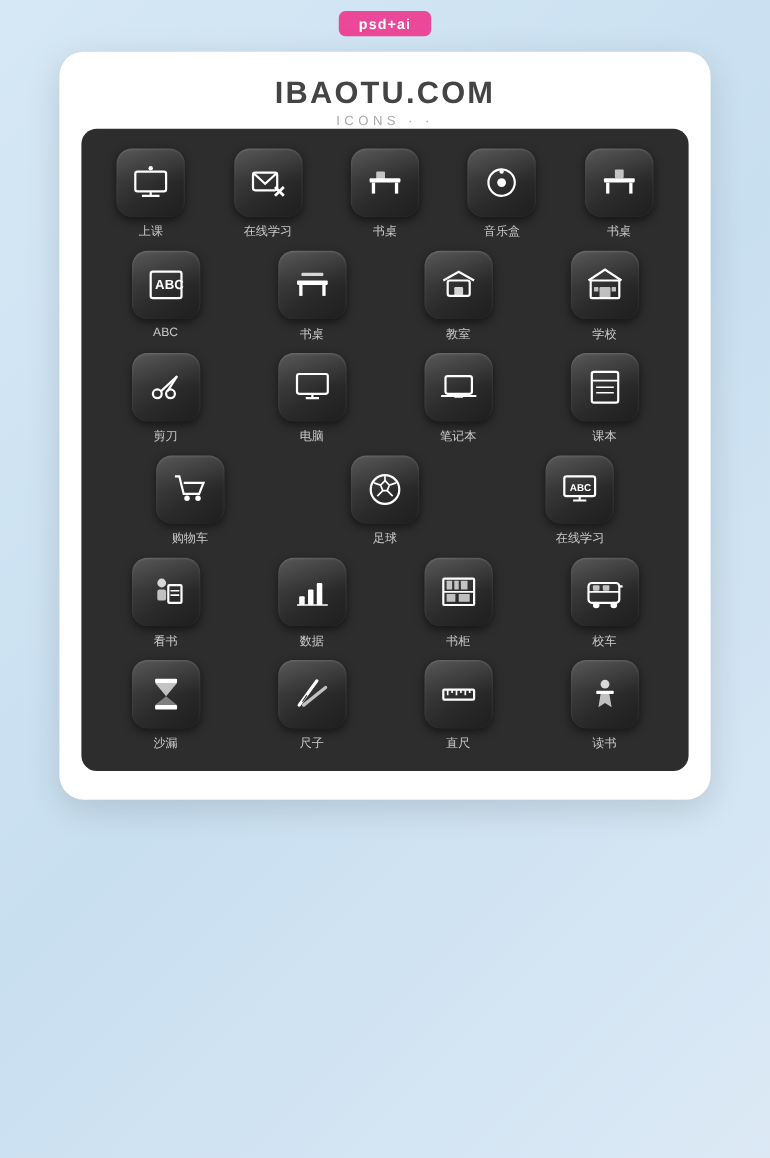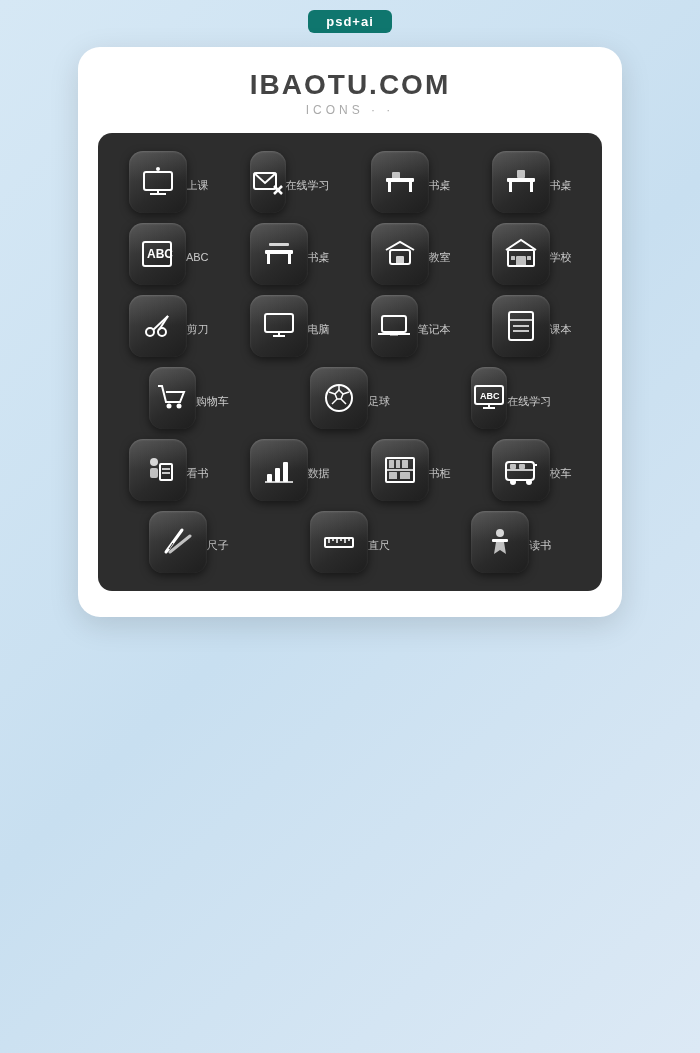--- a/index.html
+++ b/index.html
@@ -7,68 +7,67 @@
       width: 700px;
       height: 1053px;
       background: linear-gradient(135deg, #d6e8f5 0%, #c8dff0 50%, #dce9f5 100%);
       display: flex;
       flex-direction: column;
       align-items: center;
       font-family: 'Arial', sans-serif;
       overflow: hidden;
     }
     .badge {
-      background: #0f766e;
+      background: #ec4899;
       color: white;
       font-size: 13px;
       font-weight: bold;
       padding: 4px 18px;
       border-radius: 6px;
       margin-top: 10px;
       letter-spacing: 1px;
     }
     .card {
       background: white;
       border-radius: 22px;
-      width: 544px;
+      width: 592px;
       margin-top: 14px;
       padding: 22px 20px 26px;
       box-shadow: 0 8px 30px rgba(0,0,0,0.13);
       display: flex;
       flex-direction: column;
       align-items: center;
     }
     .site-title {
       font-size: 28px;
       font-weight: 600;
       color: #444;
       letter-spacing: 2px;
       margin-bottom: 2px;
     }
     .site-subtitle {
       font-size: 12px;
       color: #aaa;
       letter-spacing: 4px;
-      margin-bottom: 16px;
     }
     .icon-grid-container {
       background: #2d2d2d;
       border-radius: 14px;
       padding: 18px 10px 18px 10px;
       width: 100%;
     }
     .icon-row {
       display: flex;
       justify-content: space-around;
       margin-bottom: 10px;
     }
     .icon-row:last-child { margin-bottom: 0; }
     .icon-item {
       display: flex;
-      flex-direction: row;
+      flex-direction: column;
       align-items: center;
       width: 80px;
     }
     .icon-box {
       width: 62px;
       height: 62px;
       background: linear-gradient(145deg, #4a4a4a 0%, #2a2a2a 60%, #1e1e1e 100%);
       border-radius: 14px;
       display: flex;
       align-items: center;
@@ -139,20 +138,30 @@
               <rect x="6" y="18" width="3" height="10" fill="white"></rect>
               <rect x="27" y="18" width="3" height="10" fill="white"></rect>
               <rect x="10" y="8" width="8" height="8" rx="1" fill="white" opacity="0.7"></rect>
             </svg>
           </div>
           <div class="icon-label">书桌</div>
         </div>
         <div class="icon-item">
           <div class="icon-box">
             <svg viewBox="0 0 36 36">
+              <circle cx="18" cy="18" r="12" fill="none" stroke="white" stroke-width="2"></circle>
+              <circle cx="18" cy="18" r="4" fill="white"></circle>
+              <circle cx="18" cy="8" r="2" fill="white"></circle>
+            </svg>
+          </div>
+          <div class="icon-label">音乐盒</div>
+        </div>
+        <div class="icon-item">
+          <div class="icon-box">
+            <svg viewBox="0 0 36 36">
               <rect x="4" y="14" width="28" height="4" rx="1" fill="white"></rect>
               <rect x="6" y="18" width="3" height="10" fill="white"></rect>
               <rect x="27" y="18" width="3" height="10" fill="white"></rect>
               <rect x="14" y="6" width="8" height="8" rx="1" fill="white" opacity="0.7"></rect>
             </svg>
           </div>
           <div class="icon-label">书桌</div>
         </div>
       </div>
       <div class="icon-row">
@@ -330,20 +339,31 @@
               <line x1="31" y1="13" x2="34" y2="13" stroke="white" stroke-width="2"></line>
             </svg>
           </div>
           <div class="icon-label">校车</div>
         </div>
       </div>
       <div class="icon-row">
         <div class="icon-item">
           <div class="icon-box">
             <svg viewBox="0 0 36 36">
+              <rect x="8" y="4" width="20" height="4" rx="1" fill="white"></rect>
+              <rect x="8" y="28" width="20" height="4" rx="1" fill="white"></rect>
+              <path d="M8 8 L18 20 L28 8 Z" fill="white" opacity="0.7"></path>
+              <path d="M8 28 L18 20 L28 28 Z" fill="white" opacity="0.4"></path>
+            </svg>
+          </div>
+          <div class="icon-label">沙漏</div>
+        </div>
+        <div class="icon-item">
+          <div class="icon-box">
+            <svg viewBox="0 0 36 36">
               <path d="M6 28 L22 6" stroke="white" stroke-width="3" stroke-linecap="round"></path>
               <path d="M10 28 L30 12" stroke="white" stroke-width="3" stroke-linecap="round" opacity="0.7"></path>
               <line x1="9" y1="25" x2="13" y2="19" stroke="#2d2d2d" stroke-width="1"></line>
             </svg>
           </div>
           <div class="icon-label">尺子</div>
         </div>
         <div class="icon-item">
           <div class="icon-box">
             <svg viewBox="0 0 36 36">

